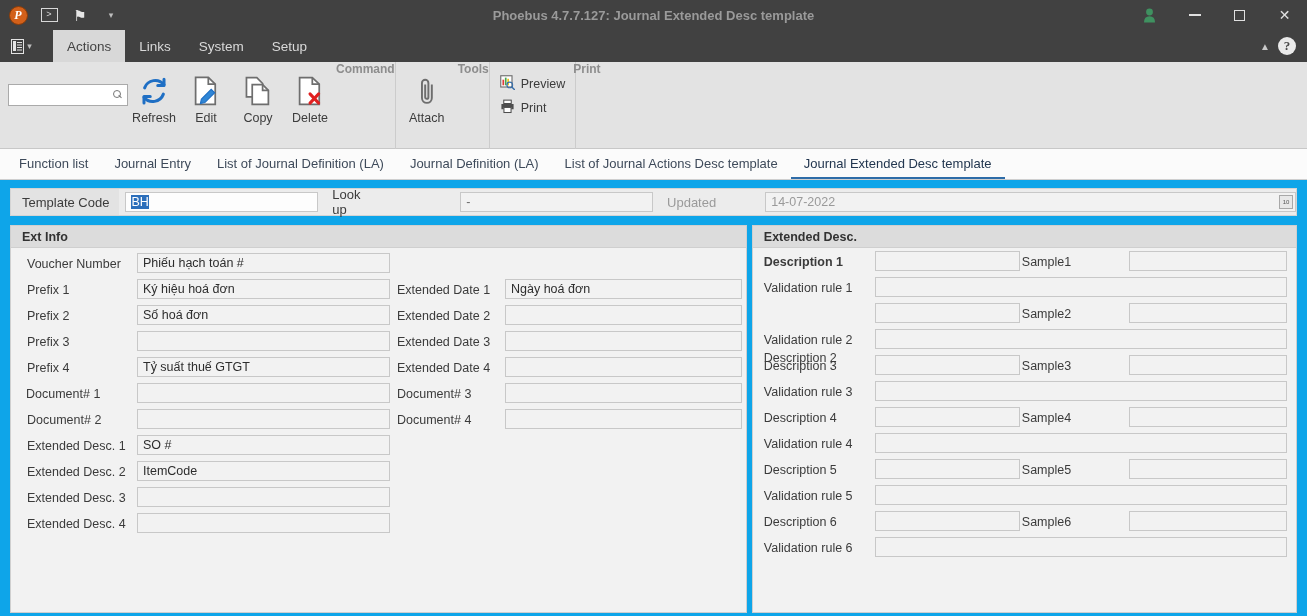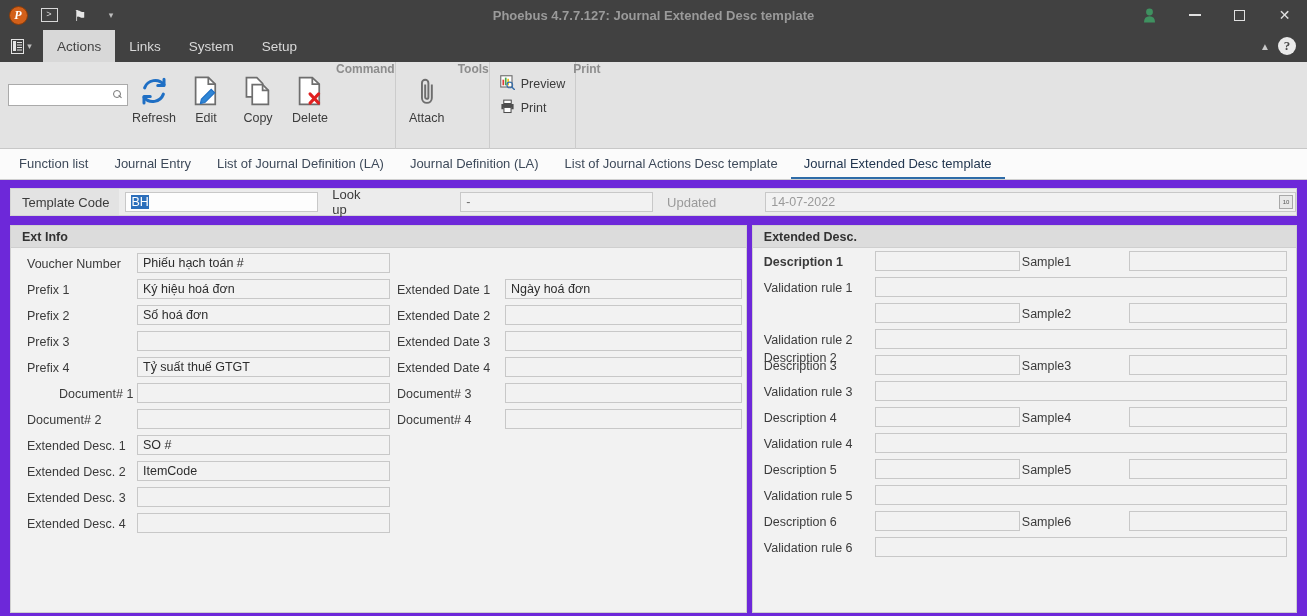--- a/index.html
+++ b/index.html
@@ -99,20 +99,21 @@
   .menu-item {
     padding: 0 14px;
     display: flex; align-items: center;
     color: #d9d9d9;
     font-size: 13.5px;
     cursor: default;
   }
   .menu-item.active {
     background: #d8d8d8;
     color: #444;
+    margin-left: 10px;
   }
   .menu-right {
     margin-left: auto;
     display: flex; align-items: center; gap: 0px;
   }
   .chev-up { color: #c9c9c9; font-size: 10px; padding: 0 8px; }
   .help-ico {
     width: 18px; height: 18px; border-radius: 50%;
     background: #eaeaea; color: #4a4a4a;
     font-size: 13px; font-weight: bold;
@@ -207,21 +208,21 @@
     cursor: default;
     border-bottom: 2px solid transparent;
   }
   .tab.selected {
     color: #22364f;
     border-bottom: 2px solid #2e6ca8;
   }
 
   
   .content {
-    background: #6d28d9;
+    background: #0ea5e9;
     height: calc(616px - 30px - 32px - 87px - 31px);
     padding: 8px 10px 0 10px;
     position: relative;
   }
 
   .headerbar {
     height: 28px;
     background: #ececec;
     border: 1px solid #d4d4d4;
     display: flex;
@@ -513,21 +514,21 @@
 
     <div class="panel panel-left">
       <div class="panel-title">Ext Info</div>
       <div class="panel-body">
 
         <div class="row-label" style="left:16px;top:9px;">Voucher Number</div>
         <div class="row-label" style="left:16px;top:35px;">Prefix 1</div>
         <div class="row-label" style="left:16px;top:61px;">Prefix 2</div>
         <div class="row-label" style="left:16px;top:87px;">Prefix 3</div>
         <div class="row-label" style="left:16px;top:113px;">Prefix 4</div>
-        <div class="row-label" style="left:15px;top:139px;margin-left:33px;">Document# 1</div>
+        <div class="row-label" style="left:15px;top:139px;">Document# 1</div>
         <div class="row-label" style="left:16px;top:165px;">Document# 2</div>
         <div class="row-label" style="left:16px;top:191px;">Extended Desc. 1</div>
         <div class="row-label" style="left:16px;top:217px;">Extended Desc. 2</div>
         <div class="row-label" style="left:16px;top:243px;">Extended Desc. 3</div>
         <div class="row-label" style="left:16px;top:269px;">Extended Desc. 4</div>
 
         <div class="fld row-fld" style="left:126px;top:5px;width:253px;">
             <span>Phiếu hạch toán #</span>
           </div>
         <div class="fld row-fld" style="left:126px;top:31px;width:253px;">

